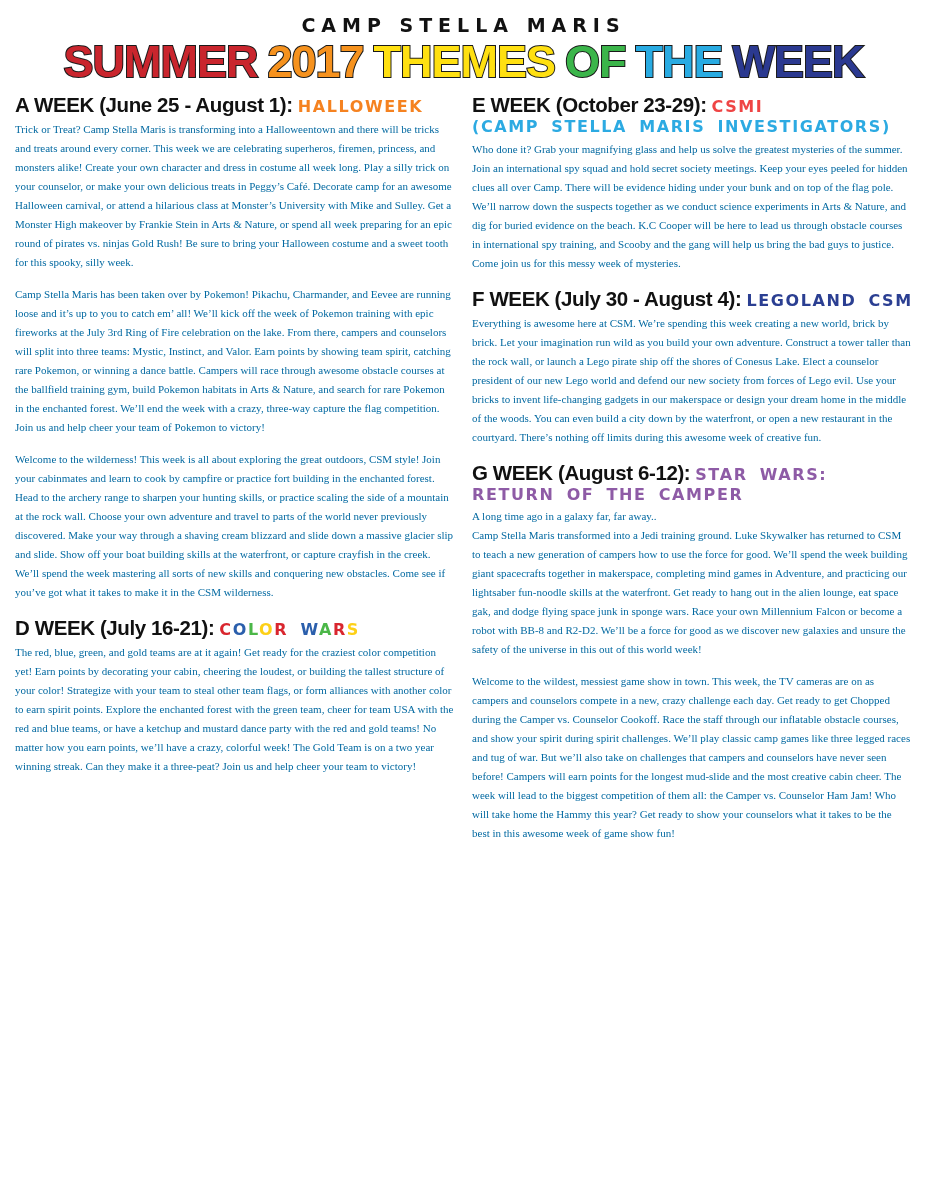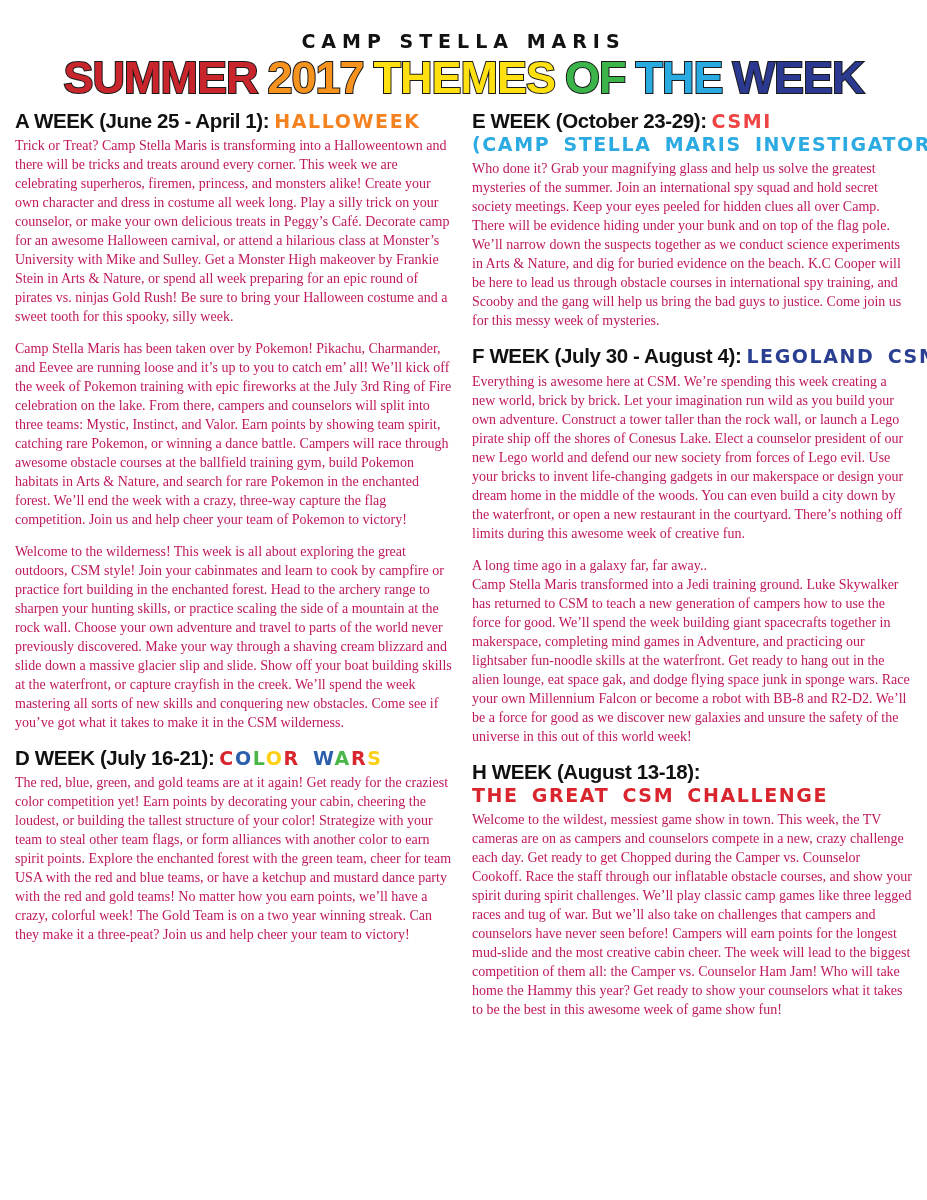--- a/index.html
+++ b/index.html
@@ -13,21 +13,21 @@
     position:relative;
   }
   
   .kicker{
     text-align:center;
     font-family:"DejaVu Sans", sans-serif;
     font-weight:600;
     font-size:19px;
     letter-spacing:6px;
     color:#121212;
-    margin-top:20px;
+    margin-top:4px;
   }
   .rainbow-title{
     text-align:center;
     font-family:"Liberation Sans", sans-serif;
     font-weight:bold;
     font-size:45px;
     line-height:1.0;
     letter-spacing:-1px;
     margin:3px 0 8px 0;
     white-space:nowrap;
@@ -50,47 +50,47 @@
     color:#111111;
     line-height:1.22;
     margin:0 0 3px 0;
     white-space:nowrap;
   }
   .week{ margin-bottom:13px; }
   .theme{ display:inline; }
   .theme-line{
     font-family:"DejaVu Sans", sans-serif;
     font-weight:bold;
-    font-size:19px;
+    font-size:16px;
     letter-spacing:1.6px;
     word-spacing:5px;
     margin-left:5px;
     white-space:nowrap;
   }
   .theme-line.block{ display:block; margin-left:0; }
   p.body{
-    font-size:14px;
+    font-size:11px;
     line-height:19px;
     white-space:pre-line;
-    color:#be185d;
+    color:#0369a1;
   }
 </style>
 </head>
 <body>
 
 <div class="page">
 
   <div class="kicker">CAMP STELLA MARIS</div>
   <h1 class="rainbow-title"><span class="word" style="color: rgb(201, 37, 45);">SUMMER</span><span class="word" style="color: rgb(246, 146, 30);">2017</span><span class="word" style="color: rgb(255, 224, 17);">THEMES</span><span class="word" style="color: rgb(59, 181, 74);">OF</span><span class="word" style="color: rgb(41, 171, 226);">THE</span><span class="word" style="color: rgb(43, 57, 144);">WEEK</span></h1>
 
   <div class="columns">
     <div class="col">
 
       <section class="week">
-        <h2 class="week-head"><span>A WEEK (June 25 - April 1):</span><span class="theme"><span class="theme-line"><span style="color: rgb(245, 130, 32);">HALLOWEEK</span></span></span></h2>
+        <h2 class="week-head"><span>A WEEK (June 25 - August 1):</span><span class="theme"><span class="theme-line"><span style="color: rgb(245, 130, 32);">HALLOWEEK</span></span></span></h2>
         <p class="body">Trick or Treat? Camp Stella Maris is transforming into a Halloweentown and there will be tricks and treats around every corner. This week we are celebrating superheros, firemen, princess, and monsters alike!  Create your own character and dress in costume all week long. Play a silly trick on your counselor, or make your own delicious treats in Peggy’s Café.  Decorate camp for an awesome Halloween carnival, or attend a hilarious class at Monster’s University with Mike and Sulley. Get a Monster High makeover by Frankie Stein in Arts &amp; Nature, or spend all week preparing for an epic round of pirates vs. ninjas Gold Rush! Be sure to bring your Halloween costume and a sweet tooth for this spooky, silly week.</p>
       </section>
 
       <section class="week">
         <p class="body">Camp Stella Maris has been taken over by Pokemon! Pikachu, Charmander, and Eevee are running loose and it’s up to you to catch em’ all! We’ll kick off the week of Pokemon training with epic fireworks at the July 3rd Ring of Fire celebration on the lake. From there, campers and counselors will split into three teams: Mystic, Instinct, and Valor. Earn points by showing team spirit, catching rare Pokemon, or winning a dance battle. Campers will race through awesome obstacle courses at the ballfield training gym, build Pokemon habitats in Arts &amp; Nature, and search for rare Pokemon in the enchanted forest. We’ll end the week with a crazy, three-way capture the flag competition. Join us and help cheer your team of Pokemon to victory!</p>
       </section>
 
       <section class="week">
         <p class="body">Welcome to the wilderness! This week is all about exploring the great outdoors, CSM style! Join your cabinmates and learn to cook by campfire or practice fort building in the enchanted forest.  Head to the archery range to sharpen your hunting skills, or practice scaling the side of a mountain at the rock wall. Choose your own adventure and travel to parts of the world never previously discovered. Make your way through a shaving cream blizzard and slide down a massive glacier slip and slide.  Show off your boat building skills at the waterfront, or capture crayfish in the creek. We’ll spend the week mastering all sorts of new skills and conquering new obstacles. Come see if you’ve got what it takes to make it in the CSM wilderness.</p>
       </section>
@@ -107,25 +107,25 @@
         <h2 class="week-head"><span>E WEEK (October 23-29):</span><span class="theme"><span class="theme-line"><span style="color: #ef4444;">CSMI</span></span><span class="theme-line block"><span style="color: rgb(44, 170, 226);">(CAMP STELLA MARIS INVESTIGATORS)</span></span></span></h2>
         <p class="body">Who done it? Grab your magnifying glass and help us solve the greatest mysteries of the summer. Join an international spy squad and hold secret society meetings. Keep your eyes peeled for hidden clues all over Camp. There will be evidence hiding under your bunk and on top of the flag pole. We’ll narrow down the suspects together as we conduct science experiments in Arts &amp; Nature, and dig for buried evidence on the beach. K.C Cooper will be here to lead us through obstacle courses in international spy training, and Scooby and the gang will help us bring the bad guys to justice. Come join us for this messy week of mysteries.</p>
       </section>
 
       <section class="week">
         <h2 class="week-head"><span>F WEEK (July 30 - August 4):</span><span class="theme"><span class="theme-line"><span style="color: rgb(43, 63, 146);">LEGOLAND CSM</span></span></span></h2>
         <p class="body">Everything is awesome here at CSM. We’re spending this week creating a new world, brick by brick. Let your imagination run wild as you build your own adventure.  Construct a tower taller than the rock wall, or launch a Lego pirate ship off the shores of Conesus Lake. Elect a counselor president of our new Lego world and defend our new society from forces of Lego evil. Use your bricks to invent life-changing gadgets in our makerspace or design your dream home in the middle of the woods. You can even build a city down by the waterfront, or open a new restaurant in the courtyard. There’s nothing off limits during this awesome week of creative fun.</p>
       </section>
 
       <section class="week">
+        <h2 class="week-head"><span>G WEEK (August 6-12):</span><span class="theme"><span class="theme-line"><span style="color: rgb(142, 91, 166);">STAR WARS:</span></span><span class="theme-line block"><span style="color: rgb(142, 91, 166);">RETURN OF THE CAMPER</span></span></span></h2>
         <p class="body">A long time ago in a galaxy far, far away..
 Camp Stella Maris transformed into a Jedi training ground.  Luke Skywalker has returned to CSM to teach a new generation of campers how to use the force for good. We’ll spend the week building giant spacecrafts together in makerspace, completing mind games in Adventure, and practicing our lightsaber fun-noodle skills at the waterfront. Get ready to hang out in the alien lounge, eat space gak, and dodge flying space junk in sponge wars. Race your own Millennium Falcon or become a robot with BB-8 and R2-D2. We’ll be a force for good as we discover new galaxies and unsure the safety of the universe in this out of this world week!</p>
       </section>
 
       <section class="week">
-        <h2 class="week-head"><span>H WEEK (August 13-18):</span><span class="theme"><span class="theme-line block"><span style="color: rgb(217, 38, 46);">THE GREAT CSM CHALLENGE</span></span></span></h2>
         <p class="body">Welcome to the wildest, messiest game show in town. This week, the TV cameras are on as campers and counselors compete in a new, crazy challenge each day. Get ready to get Chopped during the Camper vs. Counselor Cookoff. Race the staff through our inflatable obstacle courses, and show your spirit during spirit challenges. We’ll play classic camp games like three legged races and tug of war. But we’ll also take on challenges that campers and counselors have never seen before! Campers will earn points for the longest mud-slide and the most creative cabin cheer. The week will lead to the biggest competition of them all: the Camper vs. Counselor Ham Jam! Who will take home the Hammy this year? Get ready to show your counselors what it takes to be the best in this awesome week of game show fun!</p>
       </section>
 
     </div>
   </div>
 
 </div>
 
 </body></html>

